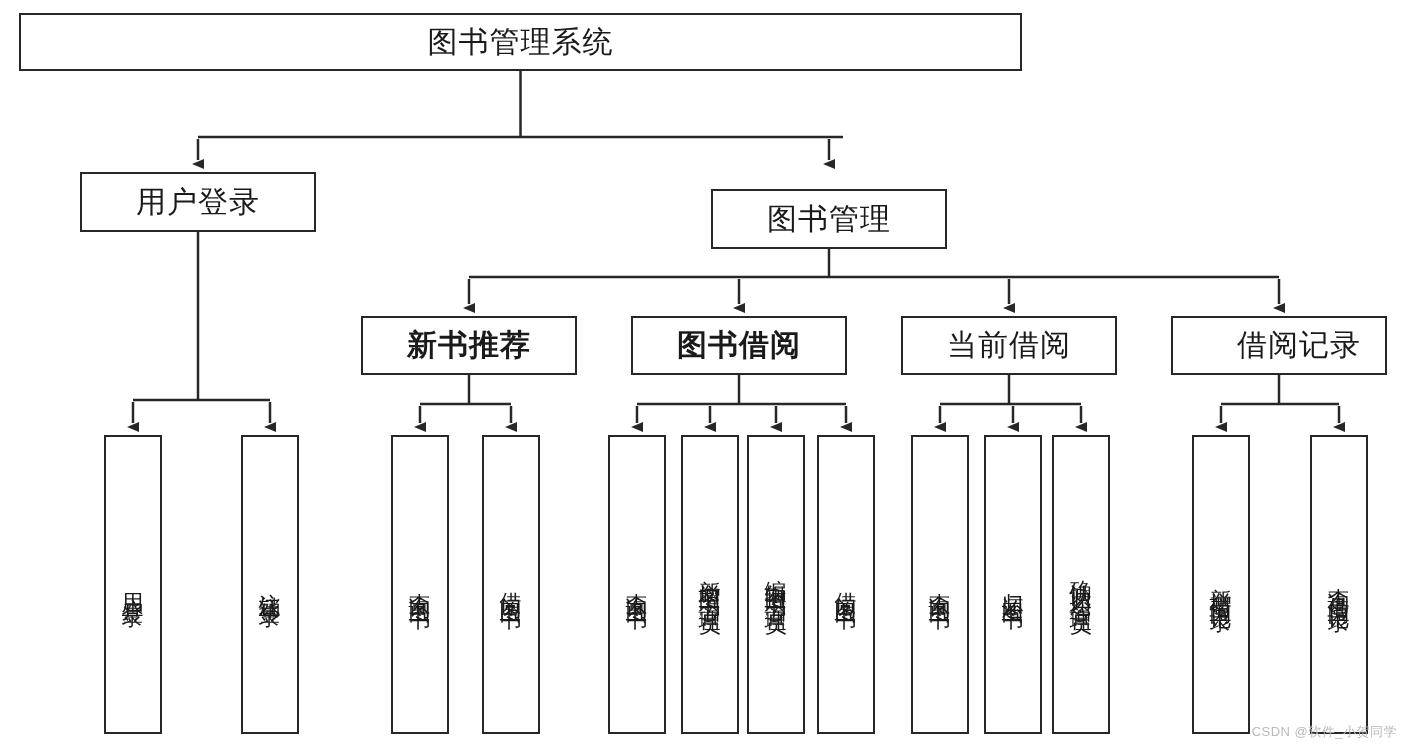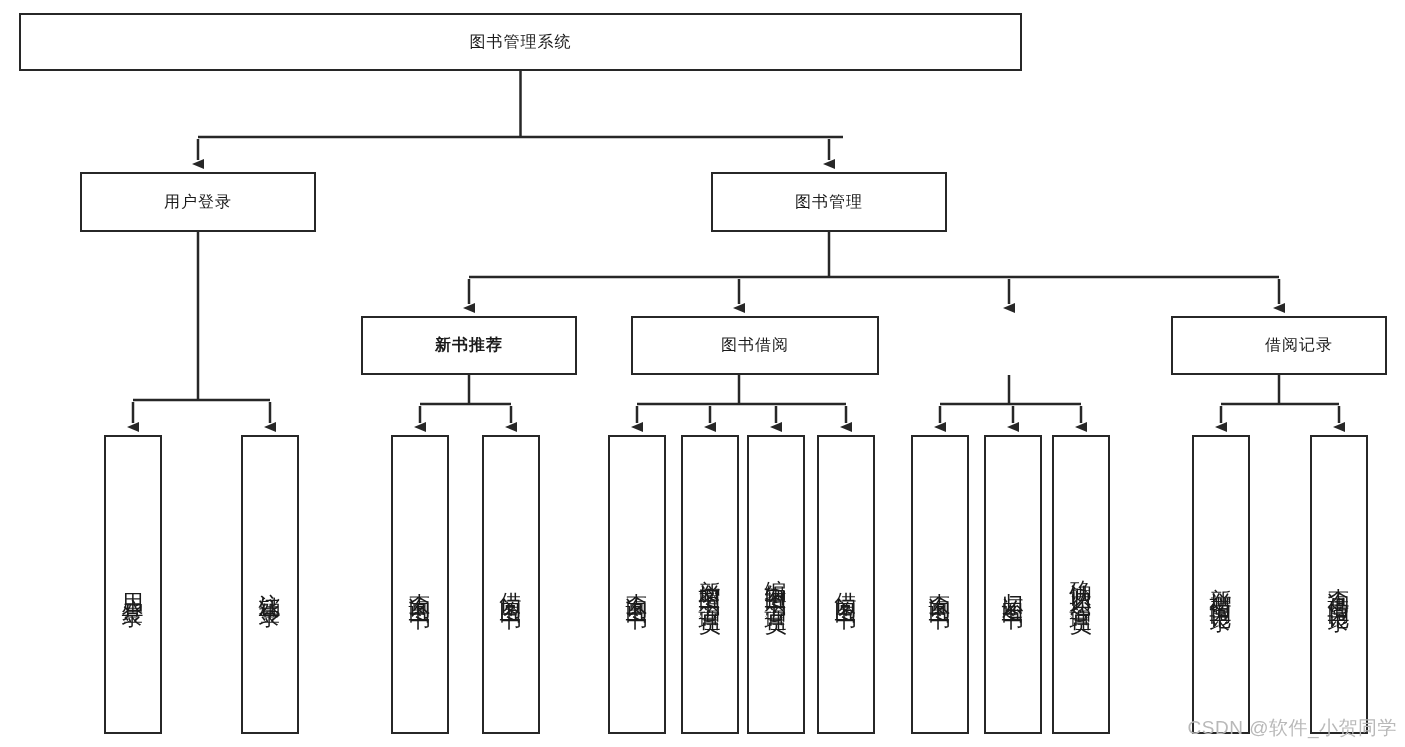--- a/index.html
+++ b/index.html
@@ -1,22 +1,22 @@
 <!DOCTYPE html>
 <html><head>
 <meta charset="utf-8">
 <style>
   html,body{margin:0;padding:0;background:#ffffff;}
   body{font-family:"Liberation Sans","DejaVu Sans",sans-serif;}
   #stage{position:relative;width:1405px;height:747px;background:#ffffff;overflow:hidden;}
   #wires{position:absolute;left:0;top:0;width:1405px;height:747px;}
   .node{position:absolute;box-sizing:border-box;background:#ffffff;border:2.5px solid #272727;display:flex;align-items:center;justify-content:center;color:#1a1a1a;}
-  .node.h{font-size:16px;letter-spacing:1px;}
+  .node.h{font-size:30px;letter-spacing:1px;}
   .node.v{writing-mode:vertical-rl;text-orientation:upright;font-size:22px;letter-spacing:5px;line-height:1.05;padding:6px 0;}
-  .watermark{position:absolute;right:8px;bottom:6px;font-size:19px;color:#b9b9b9;letter-spacing:.5px;white-space:nowrap;}
+  .watermark{position:absolute;right:8px;bottom:6px;font-size:13px;color:#b9b9b9;letter-spacing:.5px;white-space:nowrap;}
 </style>
 </head>
 <body>
 
 <div id="stage">
 
   <svg id="wires" viewBox="0 0 1405 747" xmlns="http://www.w3.org/2000/svg">
     <defs>
       <marker id="ah" markerWidth="10" markerHeight="12" refX="1" refY="6" orient="auto" markerUnits="userSpaceOnUse">
         <path d="M0,0 L10,0 L5,12 Z" fill="#272727"></path>
@@ -62,24 +62,25 @@
       <path d="M1279,375 L1279,404"></path>
       <path d="M1221,404 L1339,404"></path>
       <path d="M1221,406 L1221,423" marker-end="url(#ah)"></path>
       <path d="M1339,406 L1339,423" marker-end="url(#ah)"></path>
     </g>
   </svg>
 
   <div class="node h" style="left:19px;top:13px;width:1003px;height:58px;">图书管理系统</div>
 
   <div class="node h" style="left:80px;top:172px;width:236px;height:60px;">用户登录</div>
-  <div class="node h" style="left:711px;top:172px;width:236px;height:60px;">图书管理</div>
+  <div class="node h" style="left:711px;top:189px;width:236px;height:60px;">图书管理</div>
 
   <div class="node h" style="left:361px;top:316px;width:216px;height:59px;font-weight:bold;">新书推荐</div>
-  <div class="node h" style="left:631px;top:316px;width:248px;height:59px;">图书借阅</div>
+  <div class="node h" style="left:631px;top:316px;width:216px;height:59px;font-weight:bold;">图书借阅</div>
+  <div class="node h" style="left:901px;top:316px;width:216px;height:59px;">当前借阅</div>
   <div class="node h" style="left:1171px;top:316px;width:216px;height:59px;padding-left:40px;">借阅记录</div>
 
   <div class="node v" style="left:104px;top:435px;width:58px;height:299px;">用户登录</div>
   <div class="node v" style="left:241px;top:435px;width:58px;height:299px;">注销登录</div>
   <div class="node v" style="left:391px;top:435px;width:58px;height:299px;">查询图书</div>
   <div class="node v" style="left:482px;top:435px;width:58px;height:299px;">借阅图书</div>
   <div class="node v" style="left:608px;top:435px;width:58px;height:299px;">查询图书</div>
   <div class="node v" style="left:681px;top:435px;width:58px;height:299px;">新增图书（管理员）</div>
   <div class="node v" style="left:747px;top:435px;width:58px;height:299px;">编辑图书（管理员）</div>
   <div class="node v" style="left:817px;top:435px;width:58px;height:299px;">借阅图书</div>

